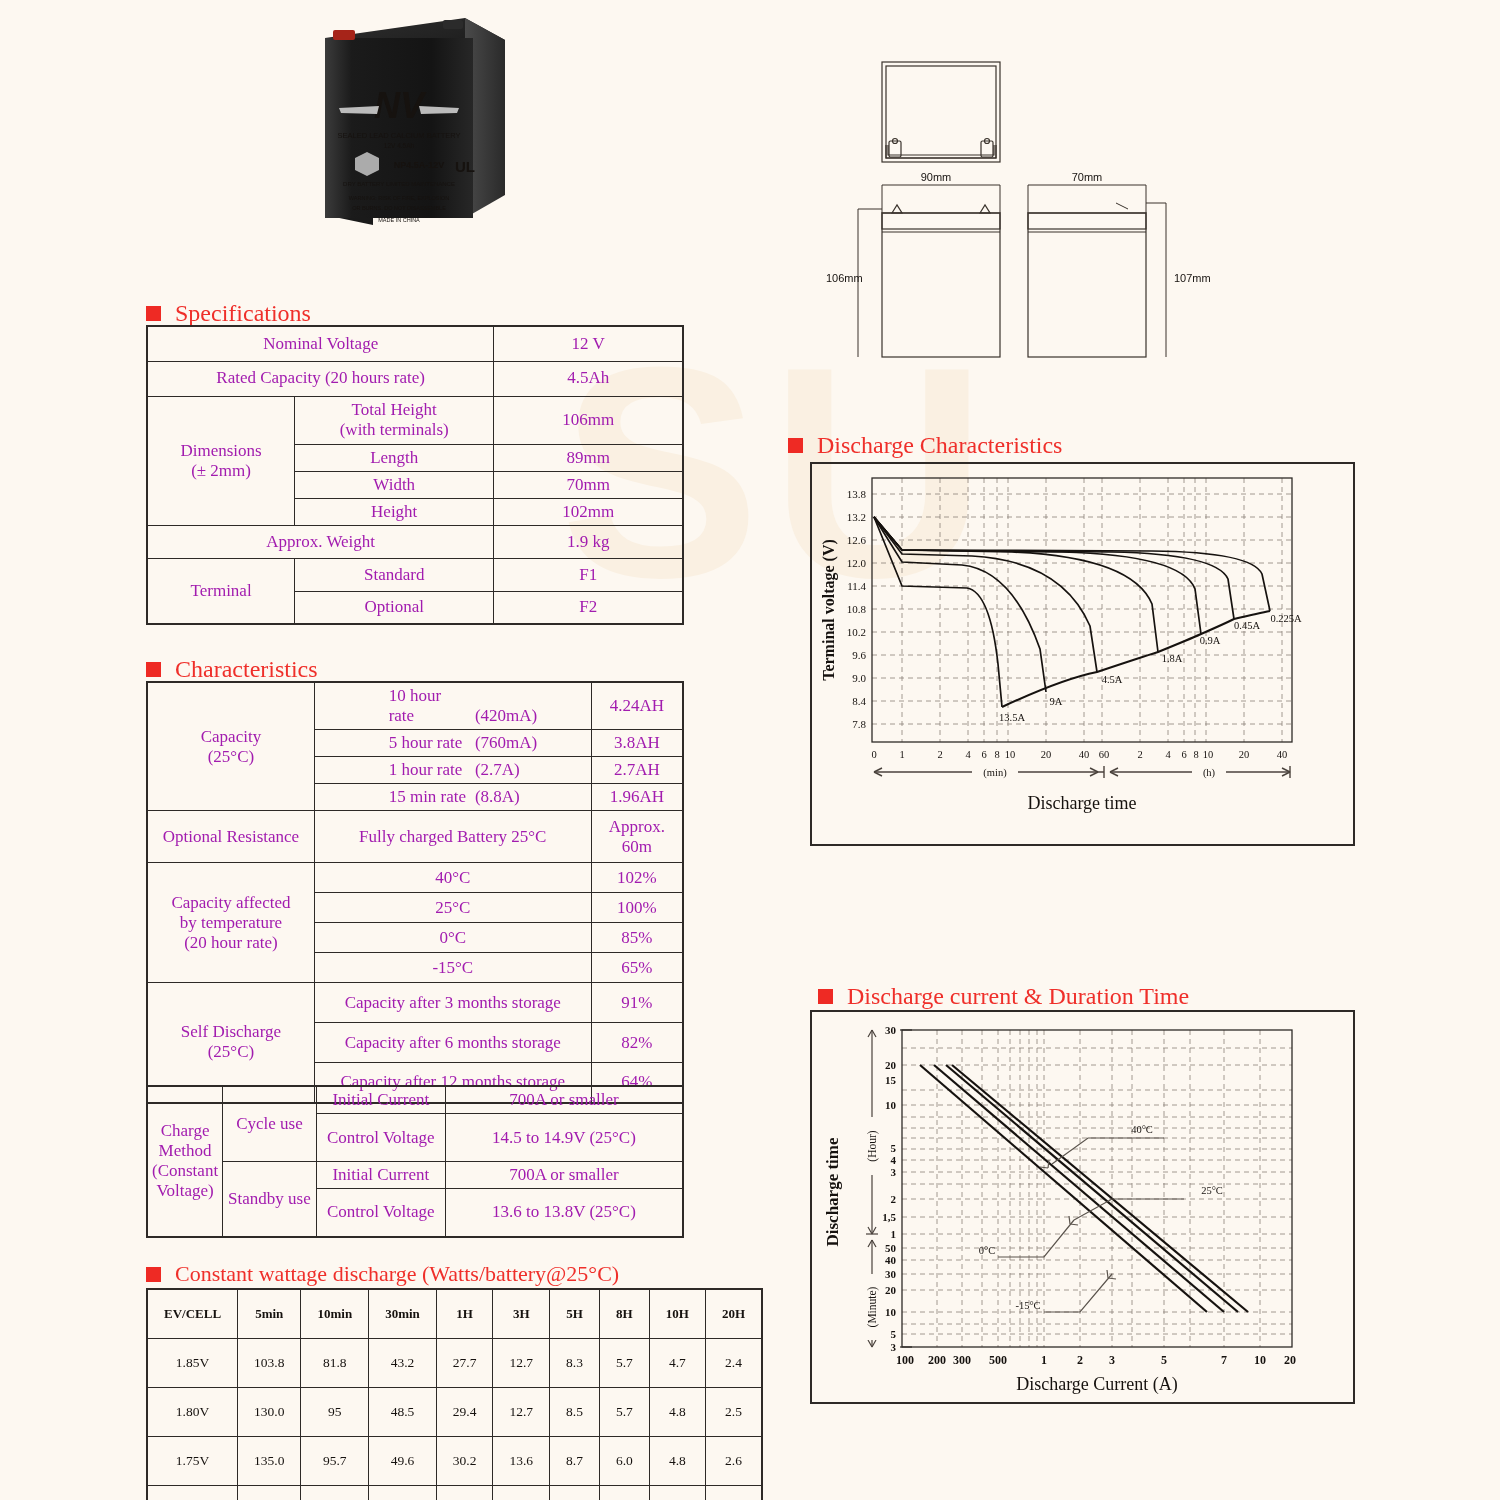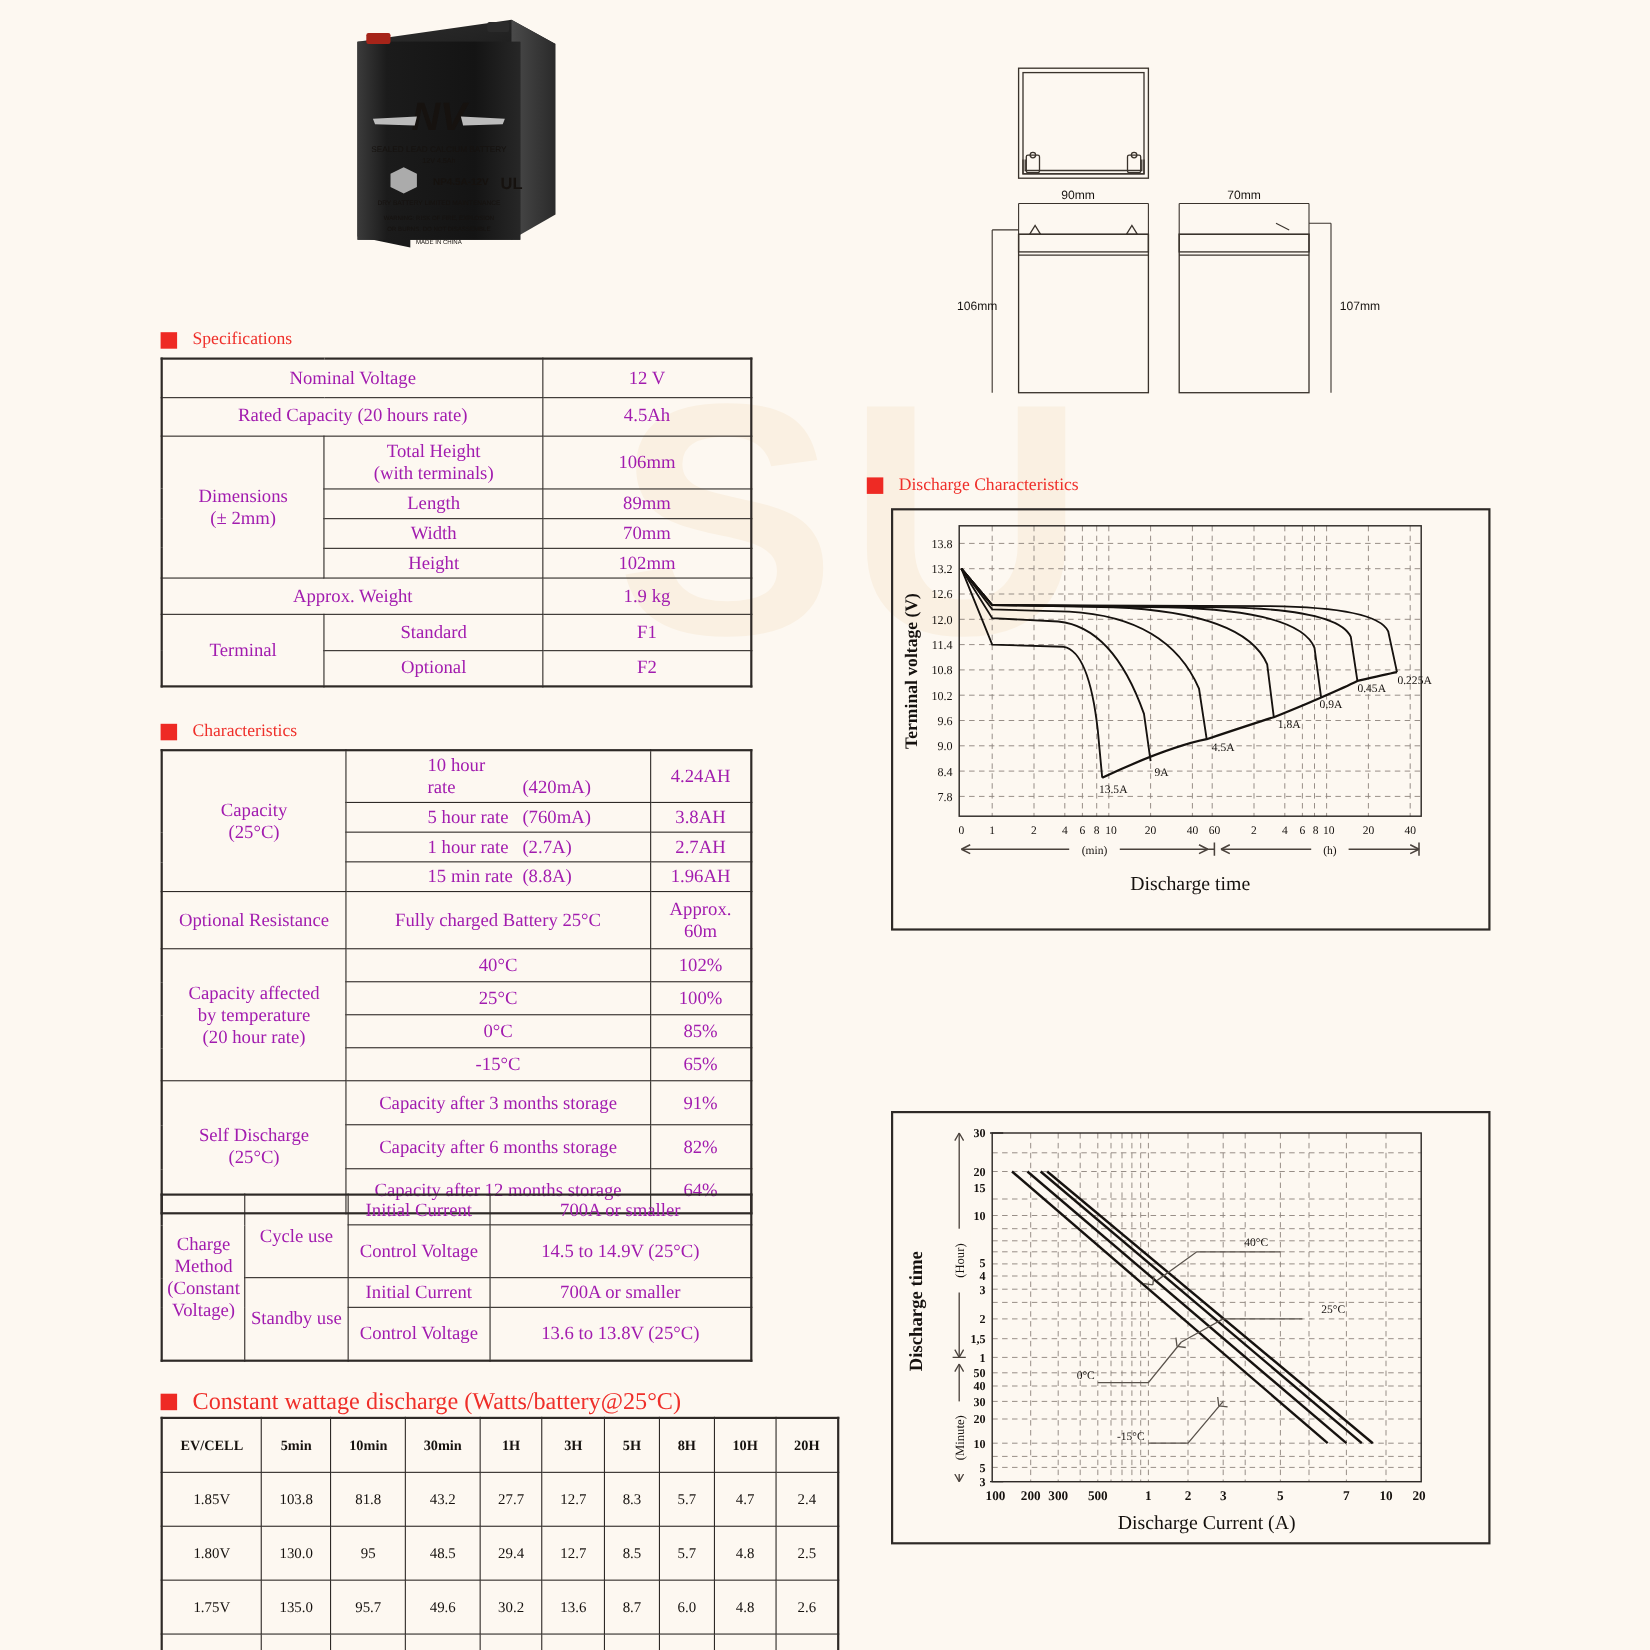--- a/index.html
+++ b/index.html
@@ -17,21 +17,21 @@
     font-family: "Liberation Sans", sans-serif;
     font-weight: bold; font-size: 300px; letter-spacing: 10px;
     color: #faf0e2; line-height: 0.95; white-space: nowrap;
     z-index: 0; pointer-events: none;
   }
   .watermark .l2 { display:block; margin-left:-60px; font-size: 235px;}
 
   
   .sec-head {
     position: absolute; display: flex; align-items: center; gap: 14px;
-    color: #ef2f2a; font-size: 16px; font-weight: normal;
+    color: #ef2f2a; font-size: 24px; font-weight: normal;
     white-space: nowrap; z-index: 3;
   }
   .sec-head .sq { width: 15px; height: 15px; background: #ee2a24; display:block; }
 
   
   table.spec {
     position: absolute; border-collapse: collapse;
     background: transparent; z-index: 3;
   }
   table.spec td {
@@ -117,21 +117,21 @@
       <polygon points="40,148 52,142 64,148 64,160 52,166 40,160" fill="#cfcfcf" opacity="0.8"></polygon>
       <text x="104" y="158" text-anchor="middle" class="sans" font-size="9" font-weight="bold" fill="#d5d5d5">NP4.5A-12V</text>
       <text x="150" y="162" text-anchor="middle" class="sans" font-size="15" font-weight="bold" fill="#d0d0d0">UL</text>
       <text x="84" y="176" text-anchor="middle" class="sans" font-size="6" fill="#7d7d7d">DRY BATTERY LIMITED MAINTENANCE</text>
       <text x="84" y="190" text-anchor="middle" class="sans" font-size="5.5" fill="#6d6d6d">WARNING: RISK OF FIRE, EXPLOSION</text>
       <text x="84" y="200" text-anchor="middle" class="sans" font-size="5.5" fill="#6d6d6d">OR BURNS. DO NOT DISASSEMBLE</text>
       <text x="84" y="212" text-anchor="middle" class="sans" font-size="5.5" fill="#6d6d6d">MADE IN CHINA</text>
     </svg>
   </div>
 
-  <div class="dims" style="left:844px; top:45px; width:440px; height:320px;">
+  <div class="dims" style="left:800px; top:45px; width:440px; height:320px;">
     <svg width="440" height="320" viewBox="0 0 440 320">
       <g fill="none" stroke="#3a332c" stroke-width="1.2">
 
         <rect x="82" y="17" width="118" height="100"></rect>
         <rect x="86" y="21" width="110" height="92"></rect>
         <path d="M86 100 L86 113 L196 113 L196 100"></path>
         <path d="M88 100 L88 110 L194 110 L194 100"></path>
         <rect x="89" y="96" width="12" height="16" rx="1.5"></rect>
         <rect x="181" y="96" width="12" height="16" rx="1.5"></rect>
         <circle cx="95" cy="96" r="2.5"></circle>
@@ -530,20 +530,24 @@
       <rect x="160" y="300" width="46" height="16" fill="#fdf8f1"></rect>
       <rect x="380" y="300" width="34" height="16" fill="#fdf8f1"></rect>
       <text x="183" y="312" text-anchor="middle" font-size="10.5">(min)</text>
       <text x="397" y="312" text-anchor="middle" font-size="10.5">(h)</text>
 
       <text x="270" y="345" text-anchor="middle" font-size="18">Discharge time</text>
       <text transform="translate(22,146) rotate(-90)" text-anchor="middle" font-size="16" font-weight="bold">Terminal voltage (V)</text>
     </svg>
   </div>
 
+  <div class="sec-head" style="left:818px; top:983px;">
+    <span class="sq"></span>
+    <span>Discharge current &amp; Duration Time</span>
+  </div>
 
   <div class="chart-box" style="left:810px; top:1010px; width:545px; height:394px;">
     <svg width="541" height="390" viewBox="0 0 541 390">
 
       <g stroke="#8a8079" stroke-width="0.8" stroke-dasharray="5,4" fill="none">
         <line x1="90" y1="36" x2="480" y2="36"></line>
         <line x1="90" y1="53" x2="480" y2="53"></line>
         <line x1="90" y1="78" x2="480" y2="78"></line>
         <line x1="90" y1="93" x2="480" y2="93"></line>
         <line x1="90" y1="105" x2="480" y2="105"></line>

